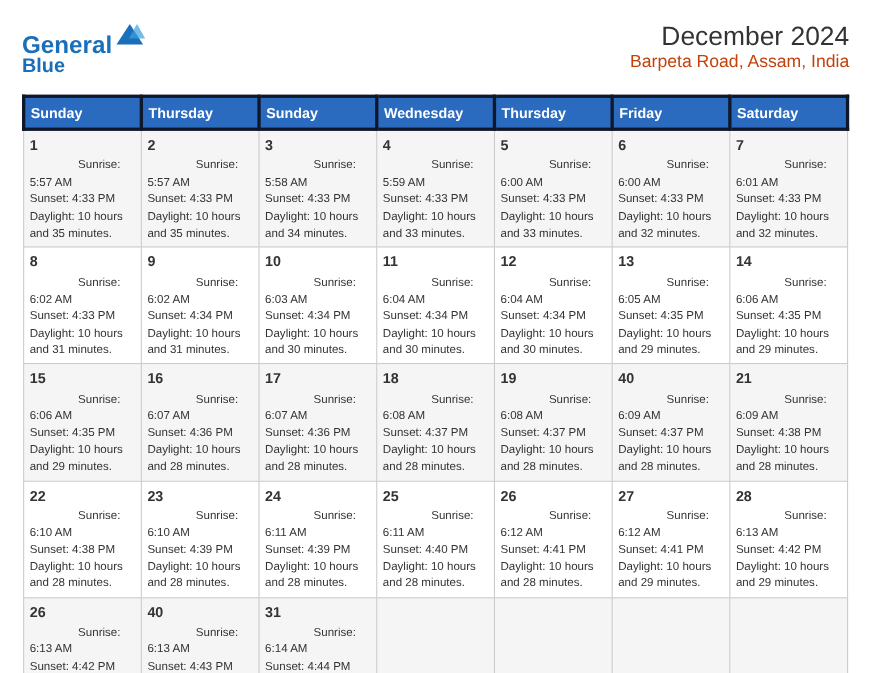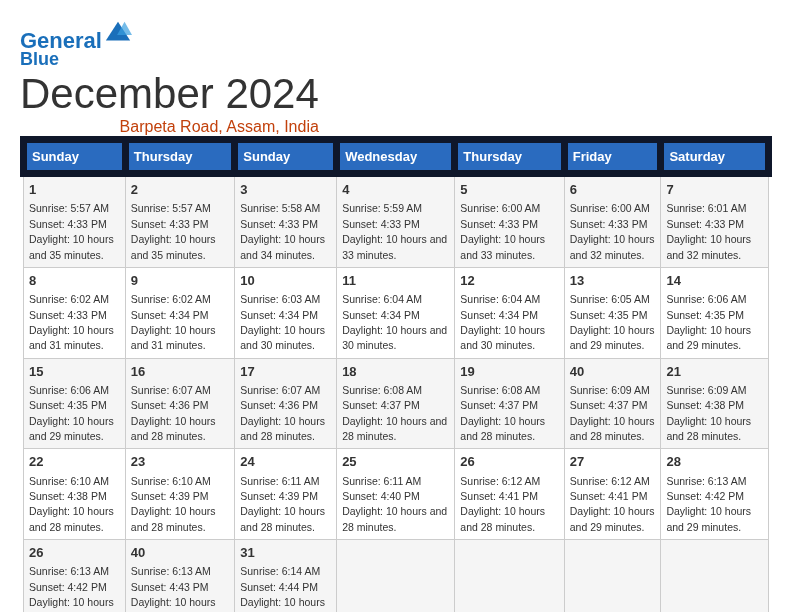--- a/index.html
+++ b/index.html
@@ -7,22 +7,21 @@
       font-family: Arial, sans-serif;
       background: #fff;
       width: 792px;
       min-height: 612px;
       padding: 20px;
     }
     .header {
       display: flex;
       justify-content: space-between;
       align-items: flex-start;
-      margin-bottom: 0;
-      flex-direction: column;
+      margin-bottom: 16px;
     }
     .logo {
       display: flex;
       align-items: center;
     }
     .logo-text {
       font-size: 22px;
       font-weight: bold;
       color: #333;
       line-height: 1.1;
@@ -32,41 +31,41 @@
     }
     .logo-icon {
       width: 28px;
       height: 28px;
       margin-left: 2px;
     }
     .title-block {
       text-align: right;
     }
     .main-title {
-      font-size: 42px;
+      font-size: 24px;
       font-weight: normal;
       color: #333;
     }
     .subtitle {
       font-size: 16px;
       color: #c2410c;
     }
     table {
       width: 100%;
       border-collapse: collapse;
       font-size: 11px;
     }
     thead tr th {
       background-color: #2a6bbf;
       color: white;
       text-align: left;
       padding: 6px 5px;
       font-size: 13px;
       font-weight: bold;
-      border: 7px solid #0f172a;
+      border: 3px solid #0f172a;
     }
     tbody tr td {
       border: 1px solid #ccc;
       padding: 4px 5px;
       vertical-align: top;
       color: #333;
       line-height: 1.4;
     }
     tbody tr:nth-child(odd) td {
       background-color: #f5f5f5;
@@ -76,20 +75,21 @@
     }
     .day-num {
       font-size: 13px;
       font-weight: bold;
       display: block;
       margin-bottom: 2px;
     }
     .day-info {
       font-size: 10.5px;
       color: #333;
+      margin-left: 44px;
     }
     .empty-cell {
       background-color: #f5f5f5;
     }
   </style>
 </head>
 <body>
 
 <div class="header">
   <div class="logo">

